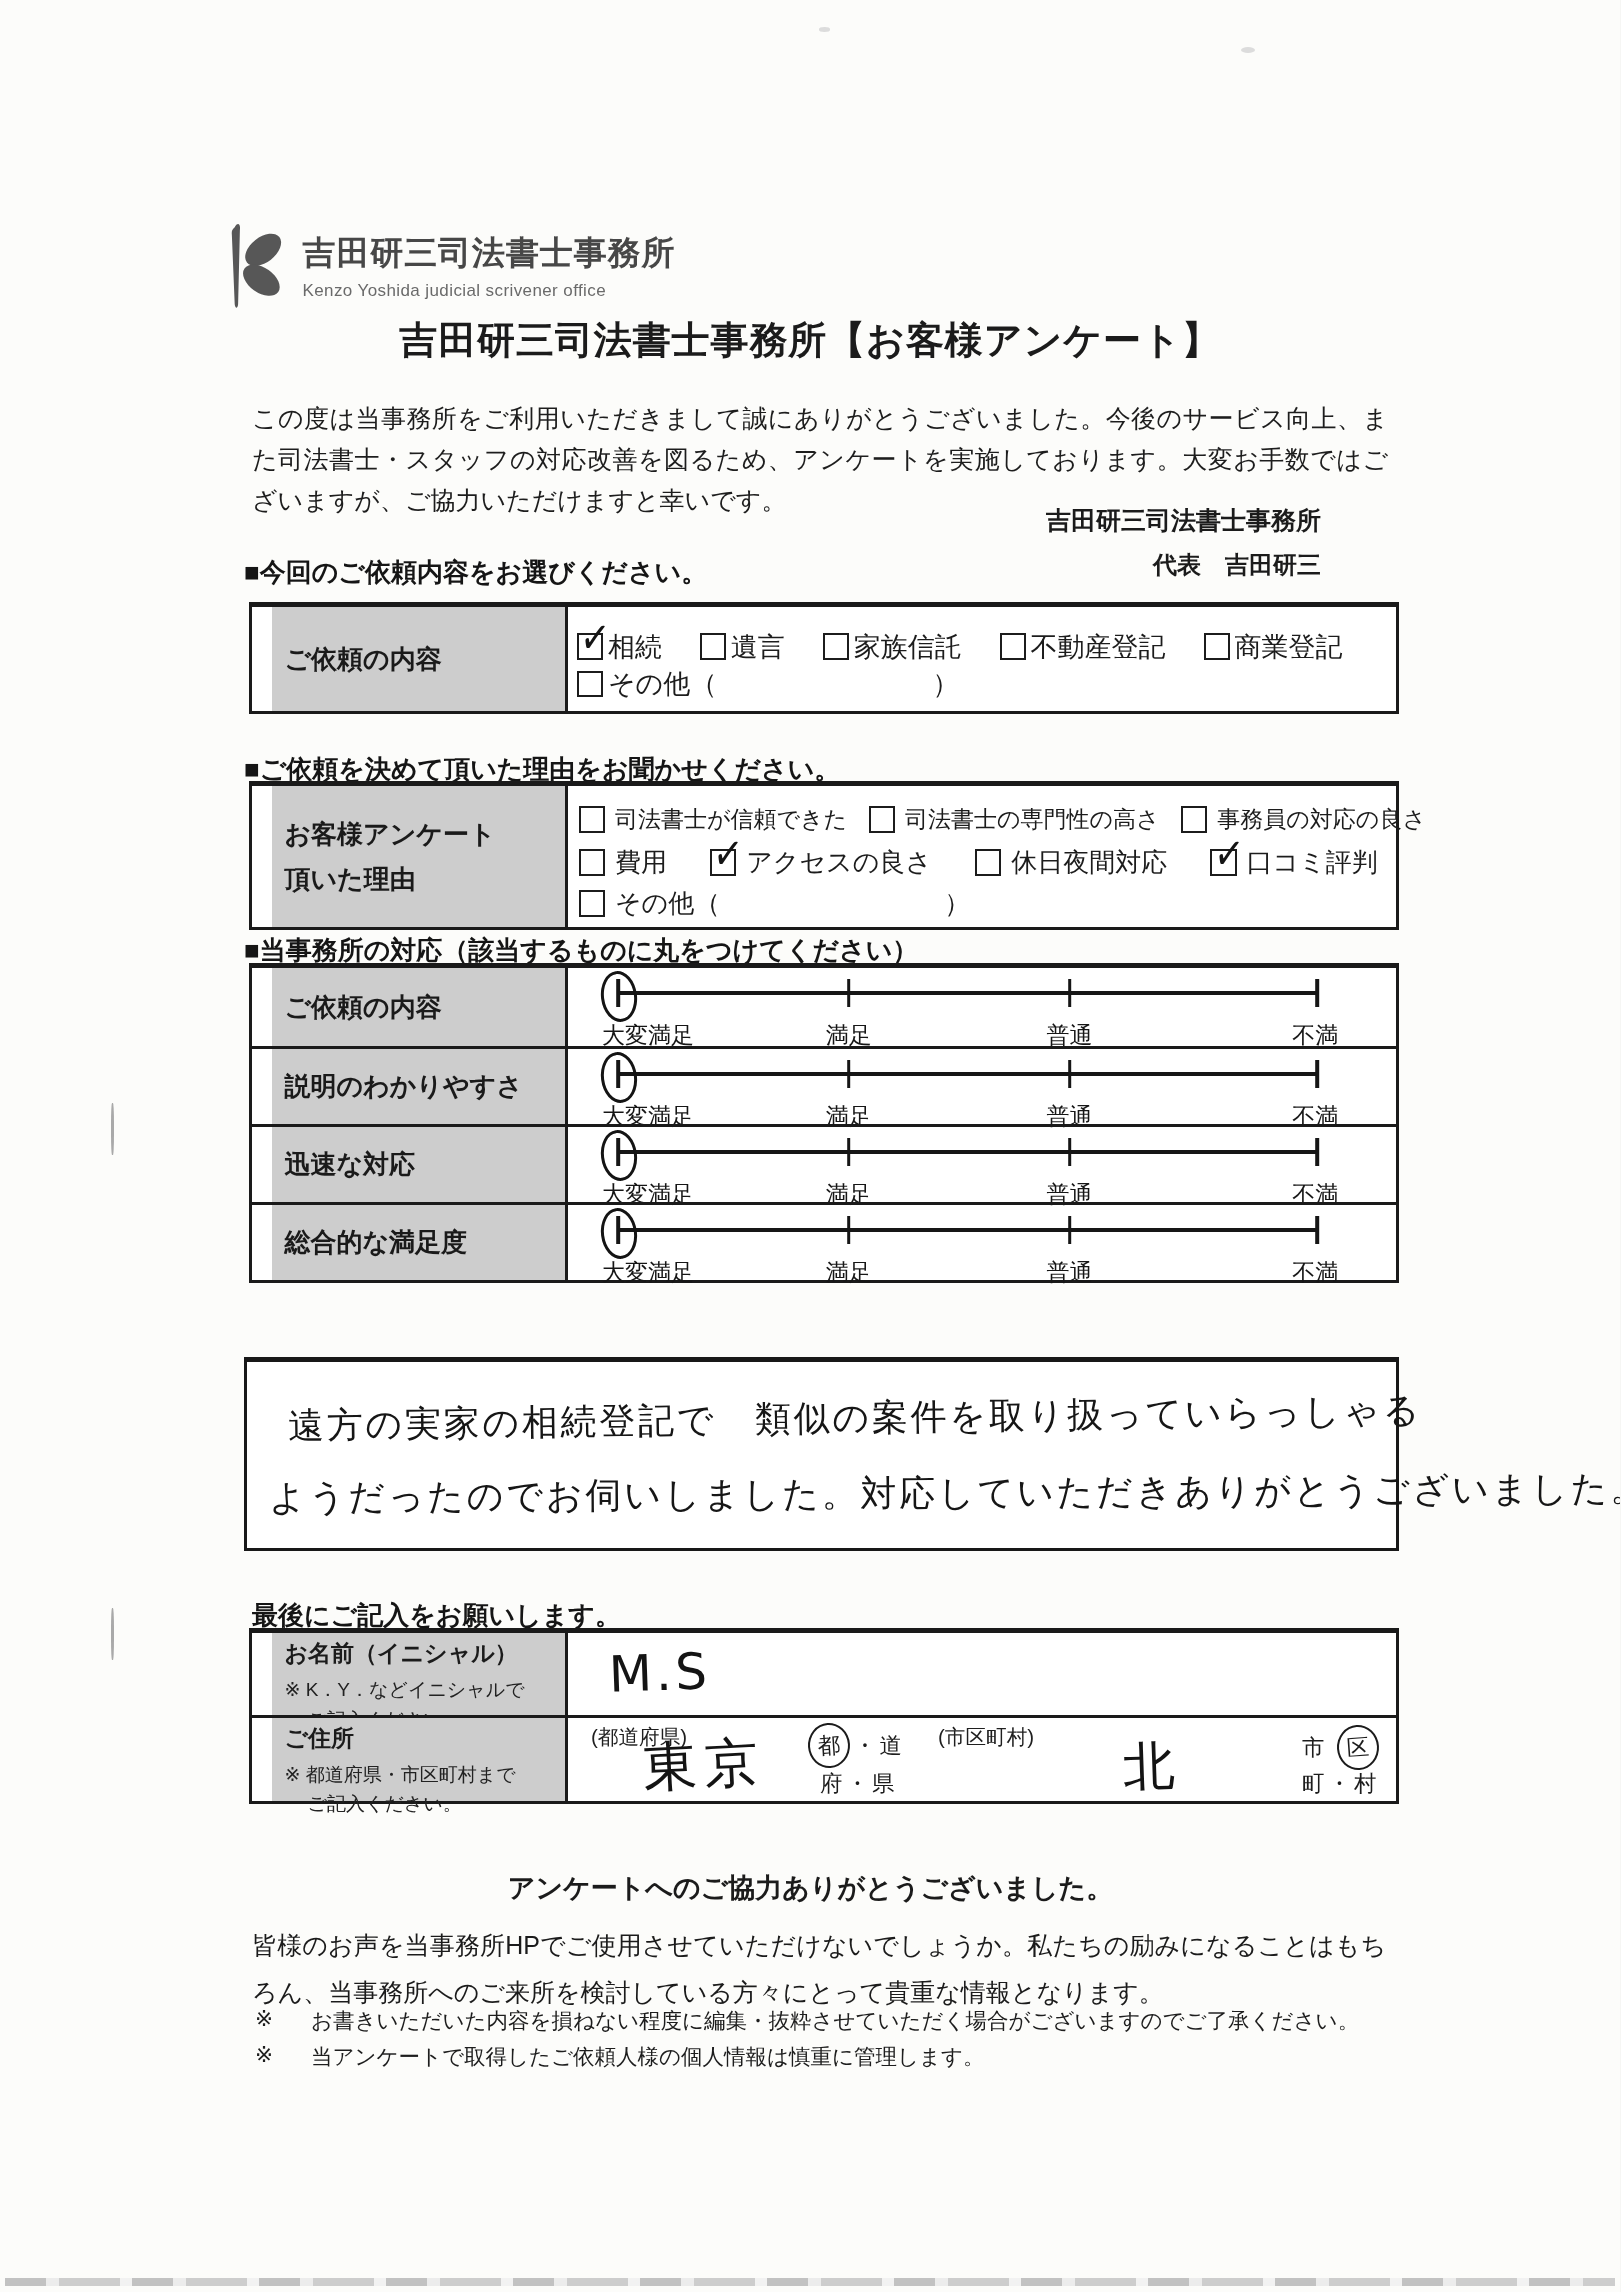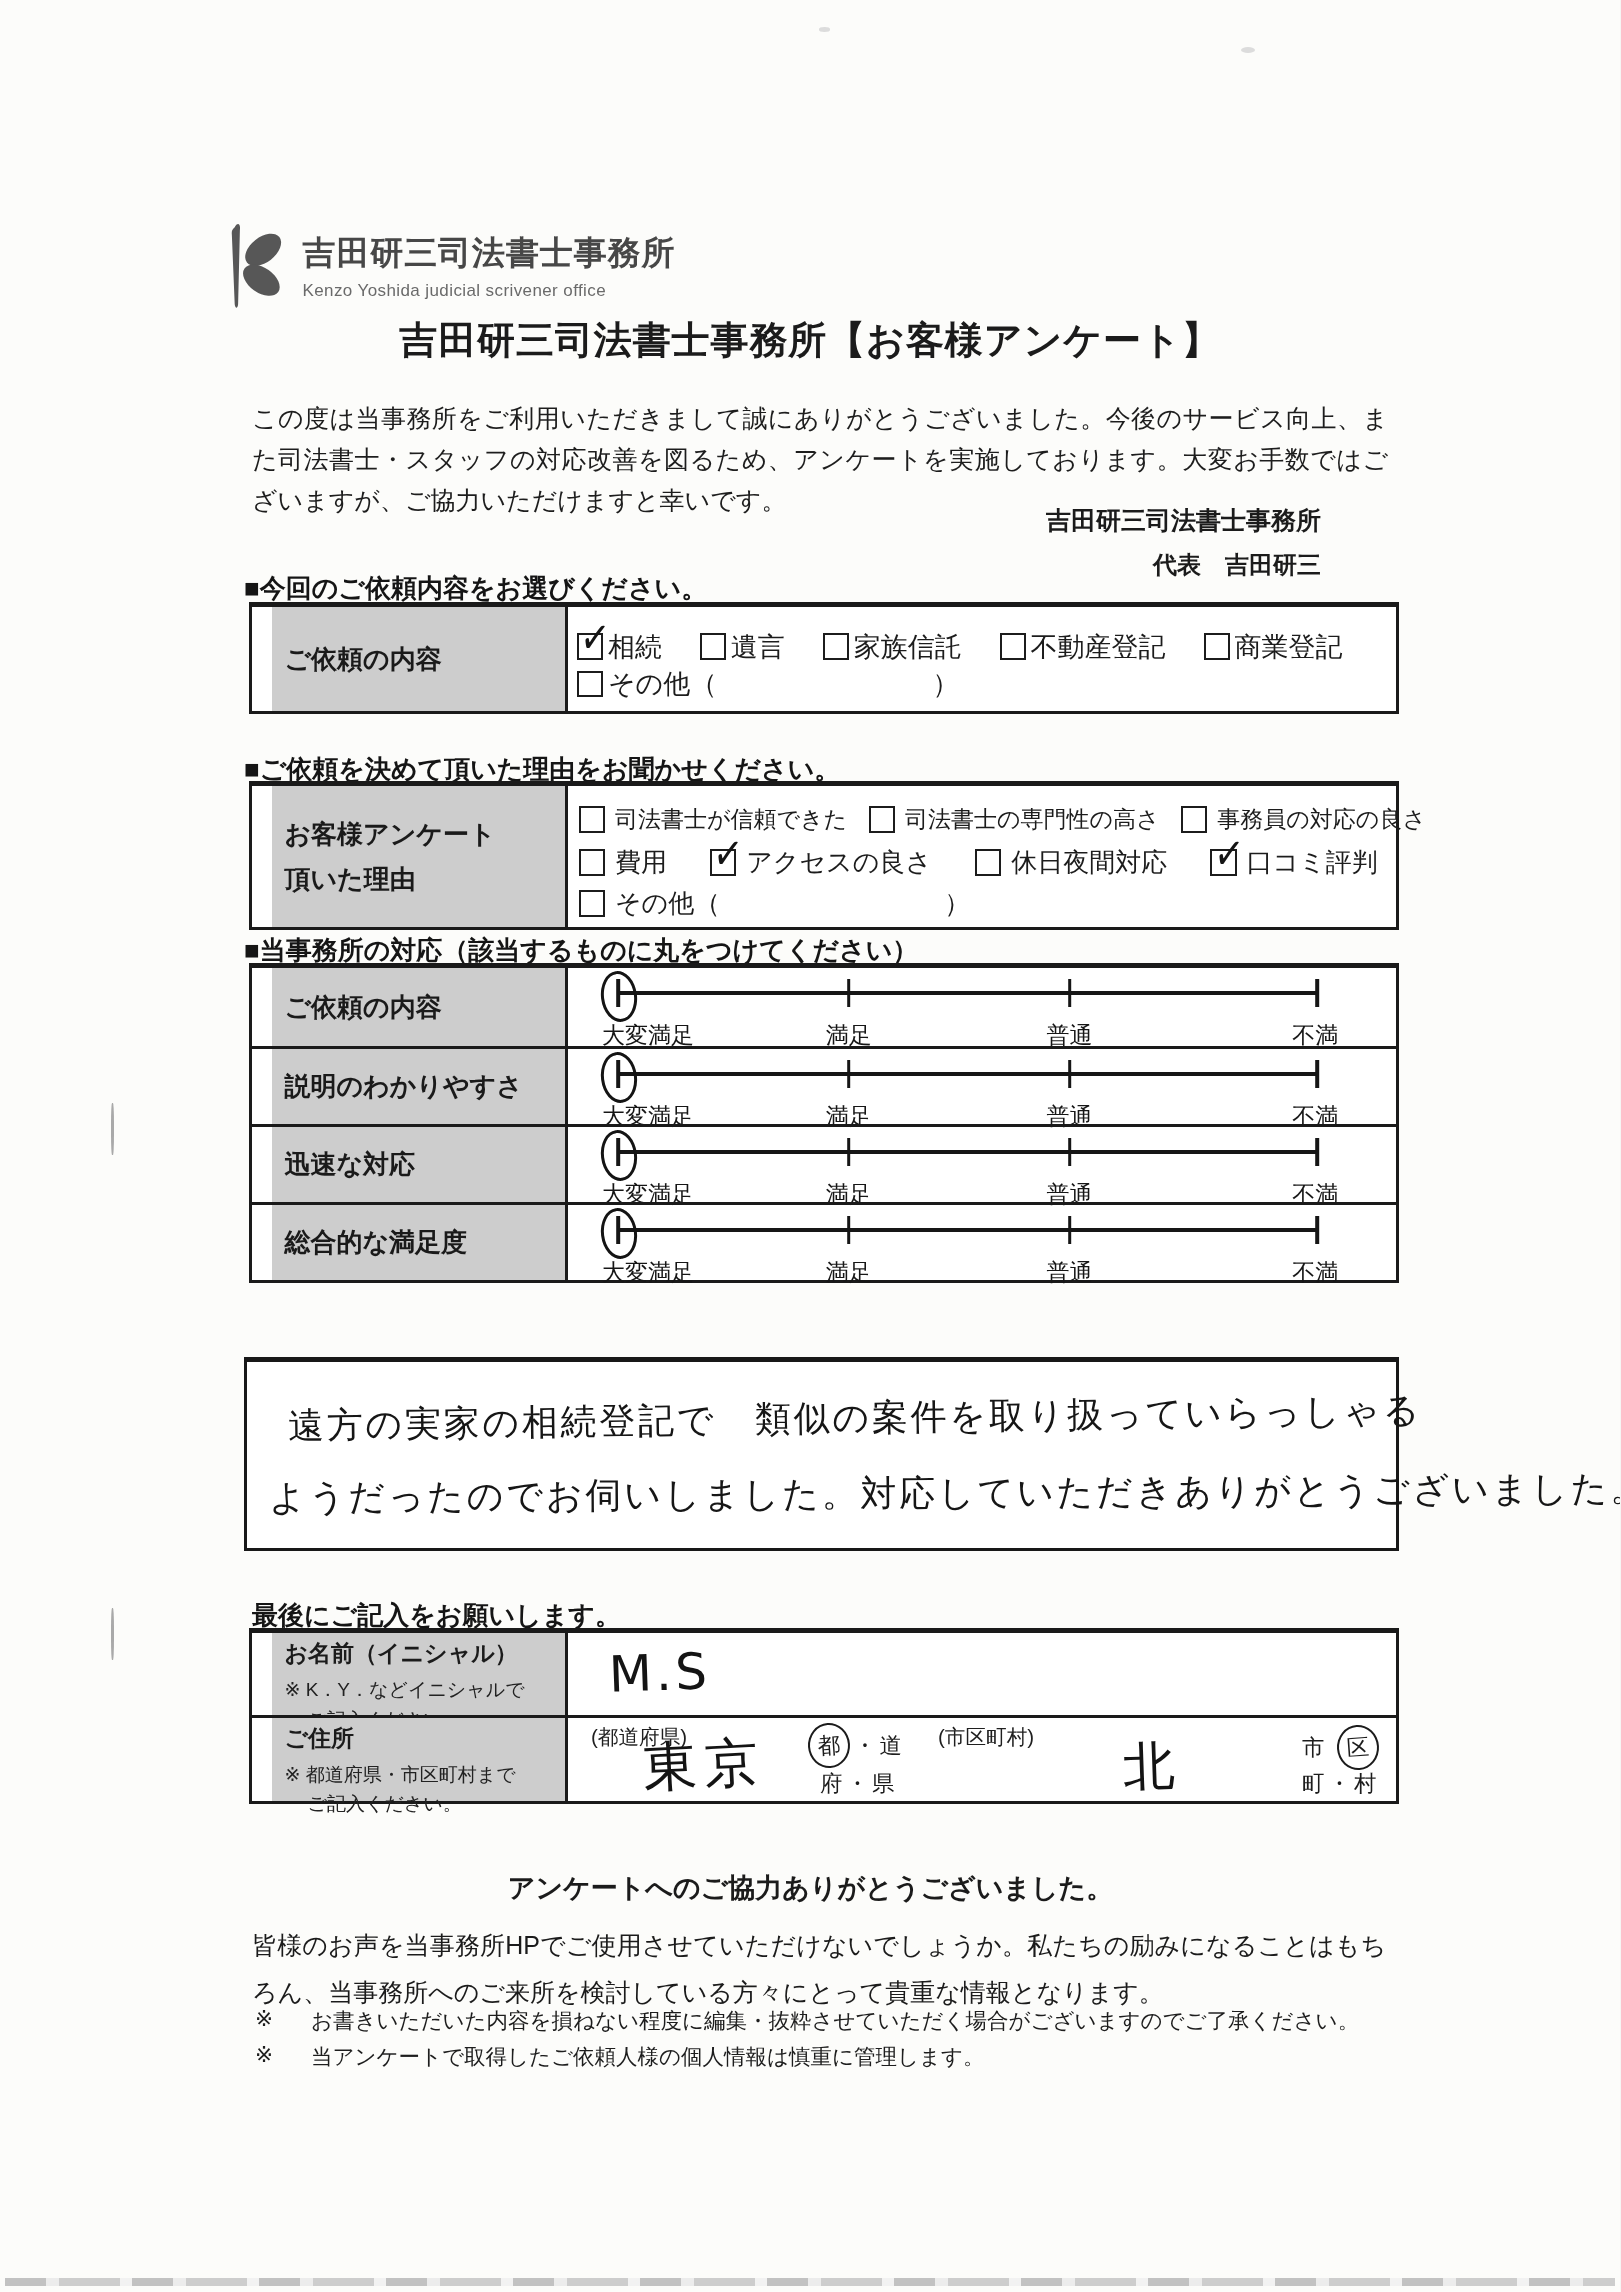--- a/index.html
+++ b/index.html
@@ -88,21 +88,21 @@
   </div>
 
   <div class="abs title">吉田研三司法書士事務所【お客様アンケート】</div>
 
   <div class="abs intro">この度は当事務所をご利用いただきまして誠にありがとうございました。今後のサービス向上、また司法書士・スタッフの対応改善を図るため、アンケートを実施しております。大変お手数ではございますが、ご協力いただけますと幸いです。</div>
   <div class="abs sig">
     <div class="sig-office">吉田研三司法書士事務所</div>
     <div class="sig-rep">代表　吉田研三</div>
   </div>
 
-  <div class="abs sec-h" style="left:244px;top:571px;">■今回のご依頼内容をお選びください。</div>
+  <div class="abs sec-h" style="left:244px;top:555px;">■今回のご依頼内容をお選びください。</div>
   <div class="abs tbl" style="top:602px;height:112px;">
     <div class="trow" style="height:100%;">
       <div class="lcell">
         <span class="big">ご依頼の内容</span>
       </div>
       <div class="ccell">
         <div class="abs" style="left:9px;top:21.5px;display:flex;gap:38px;">
           <span class="opt checked">
               <span class="cbbox"></span>
               <span>相続</span>

